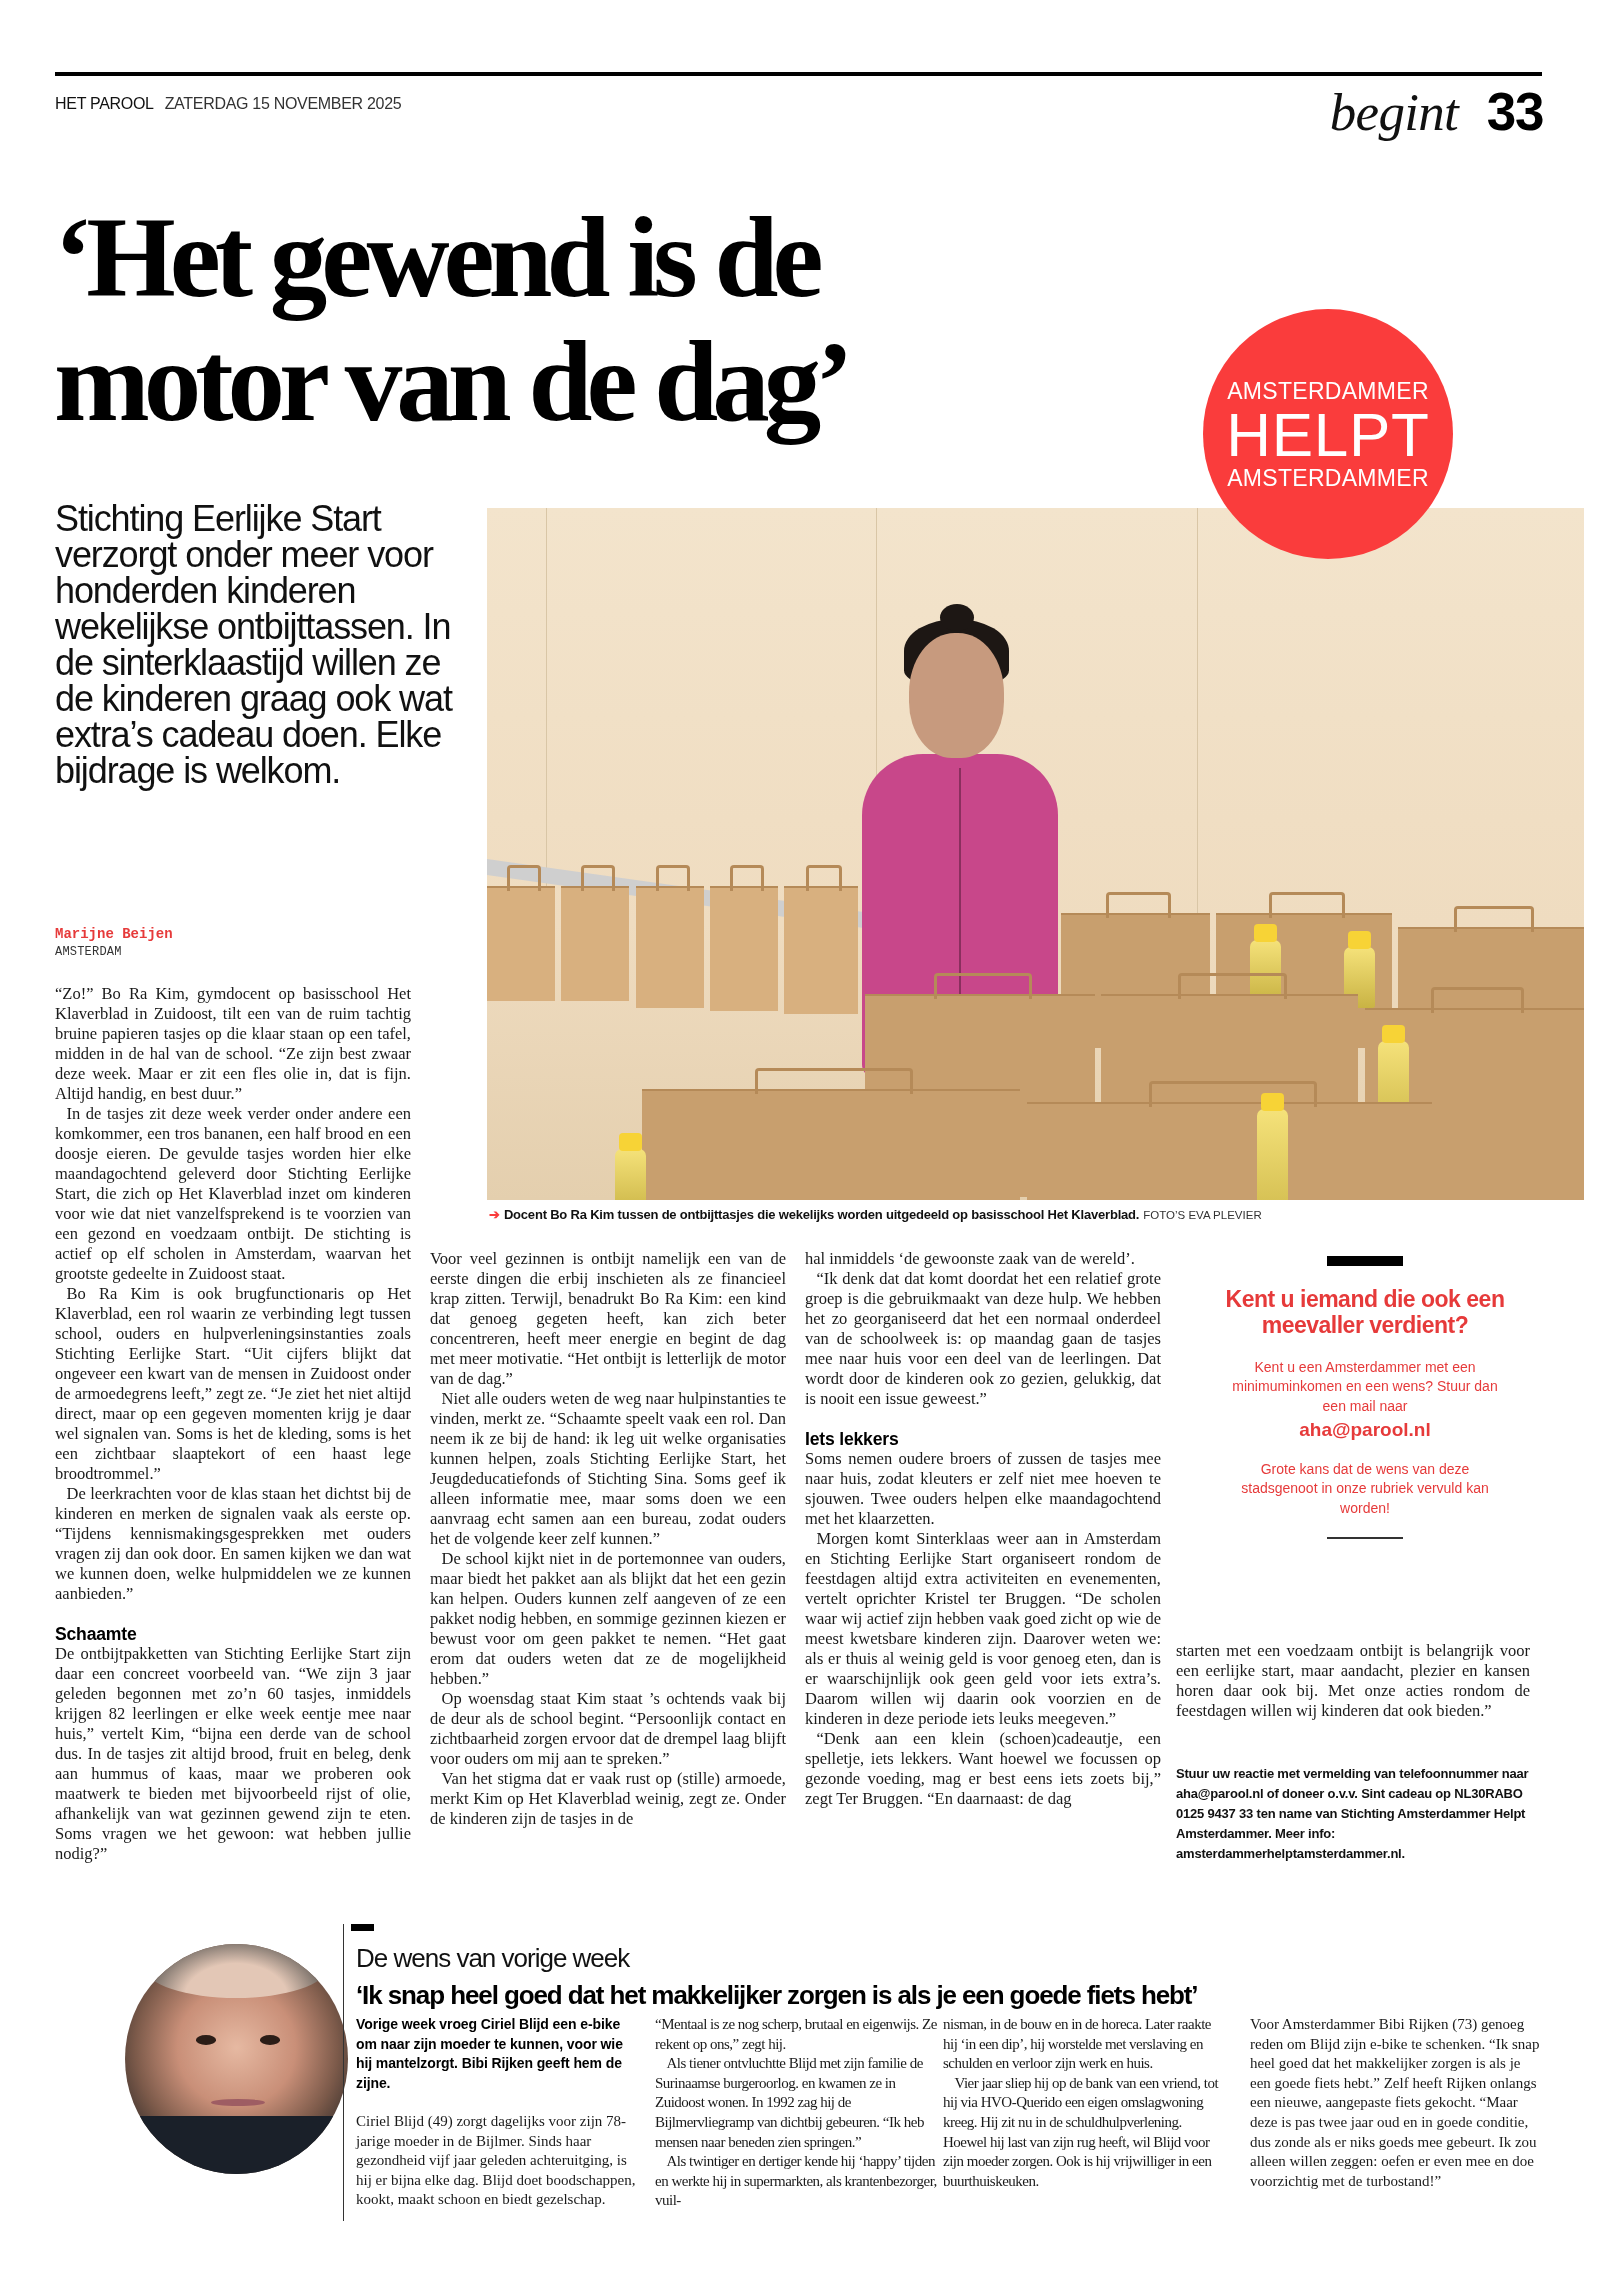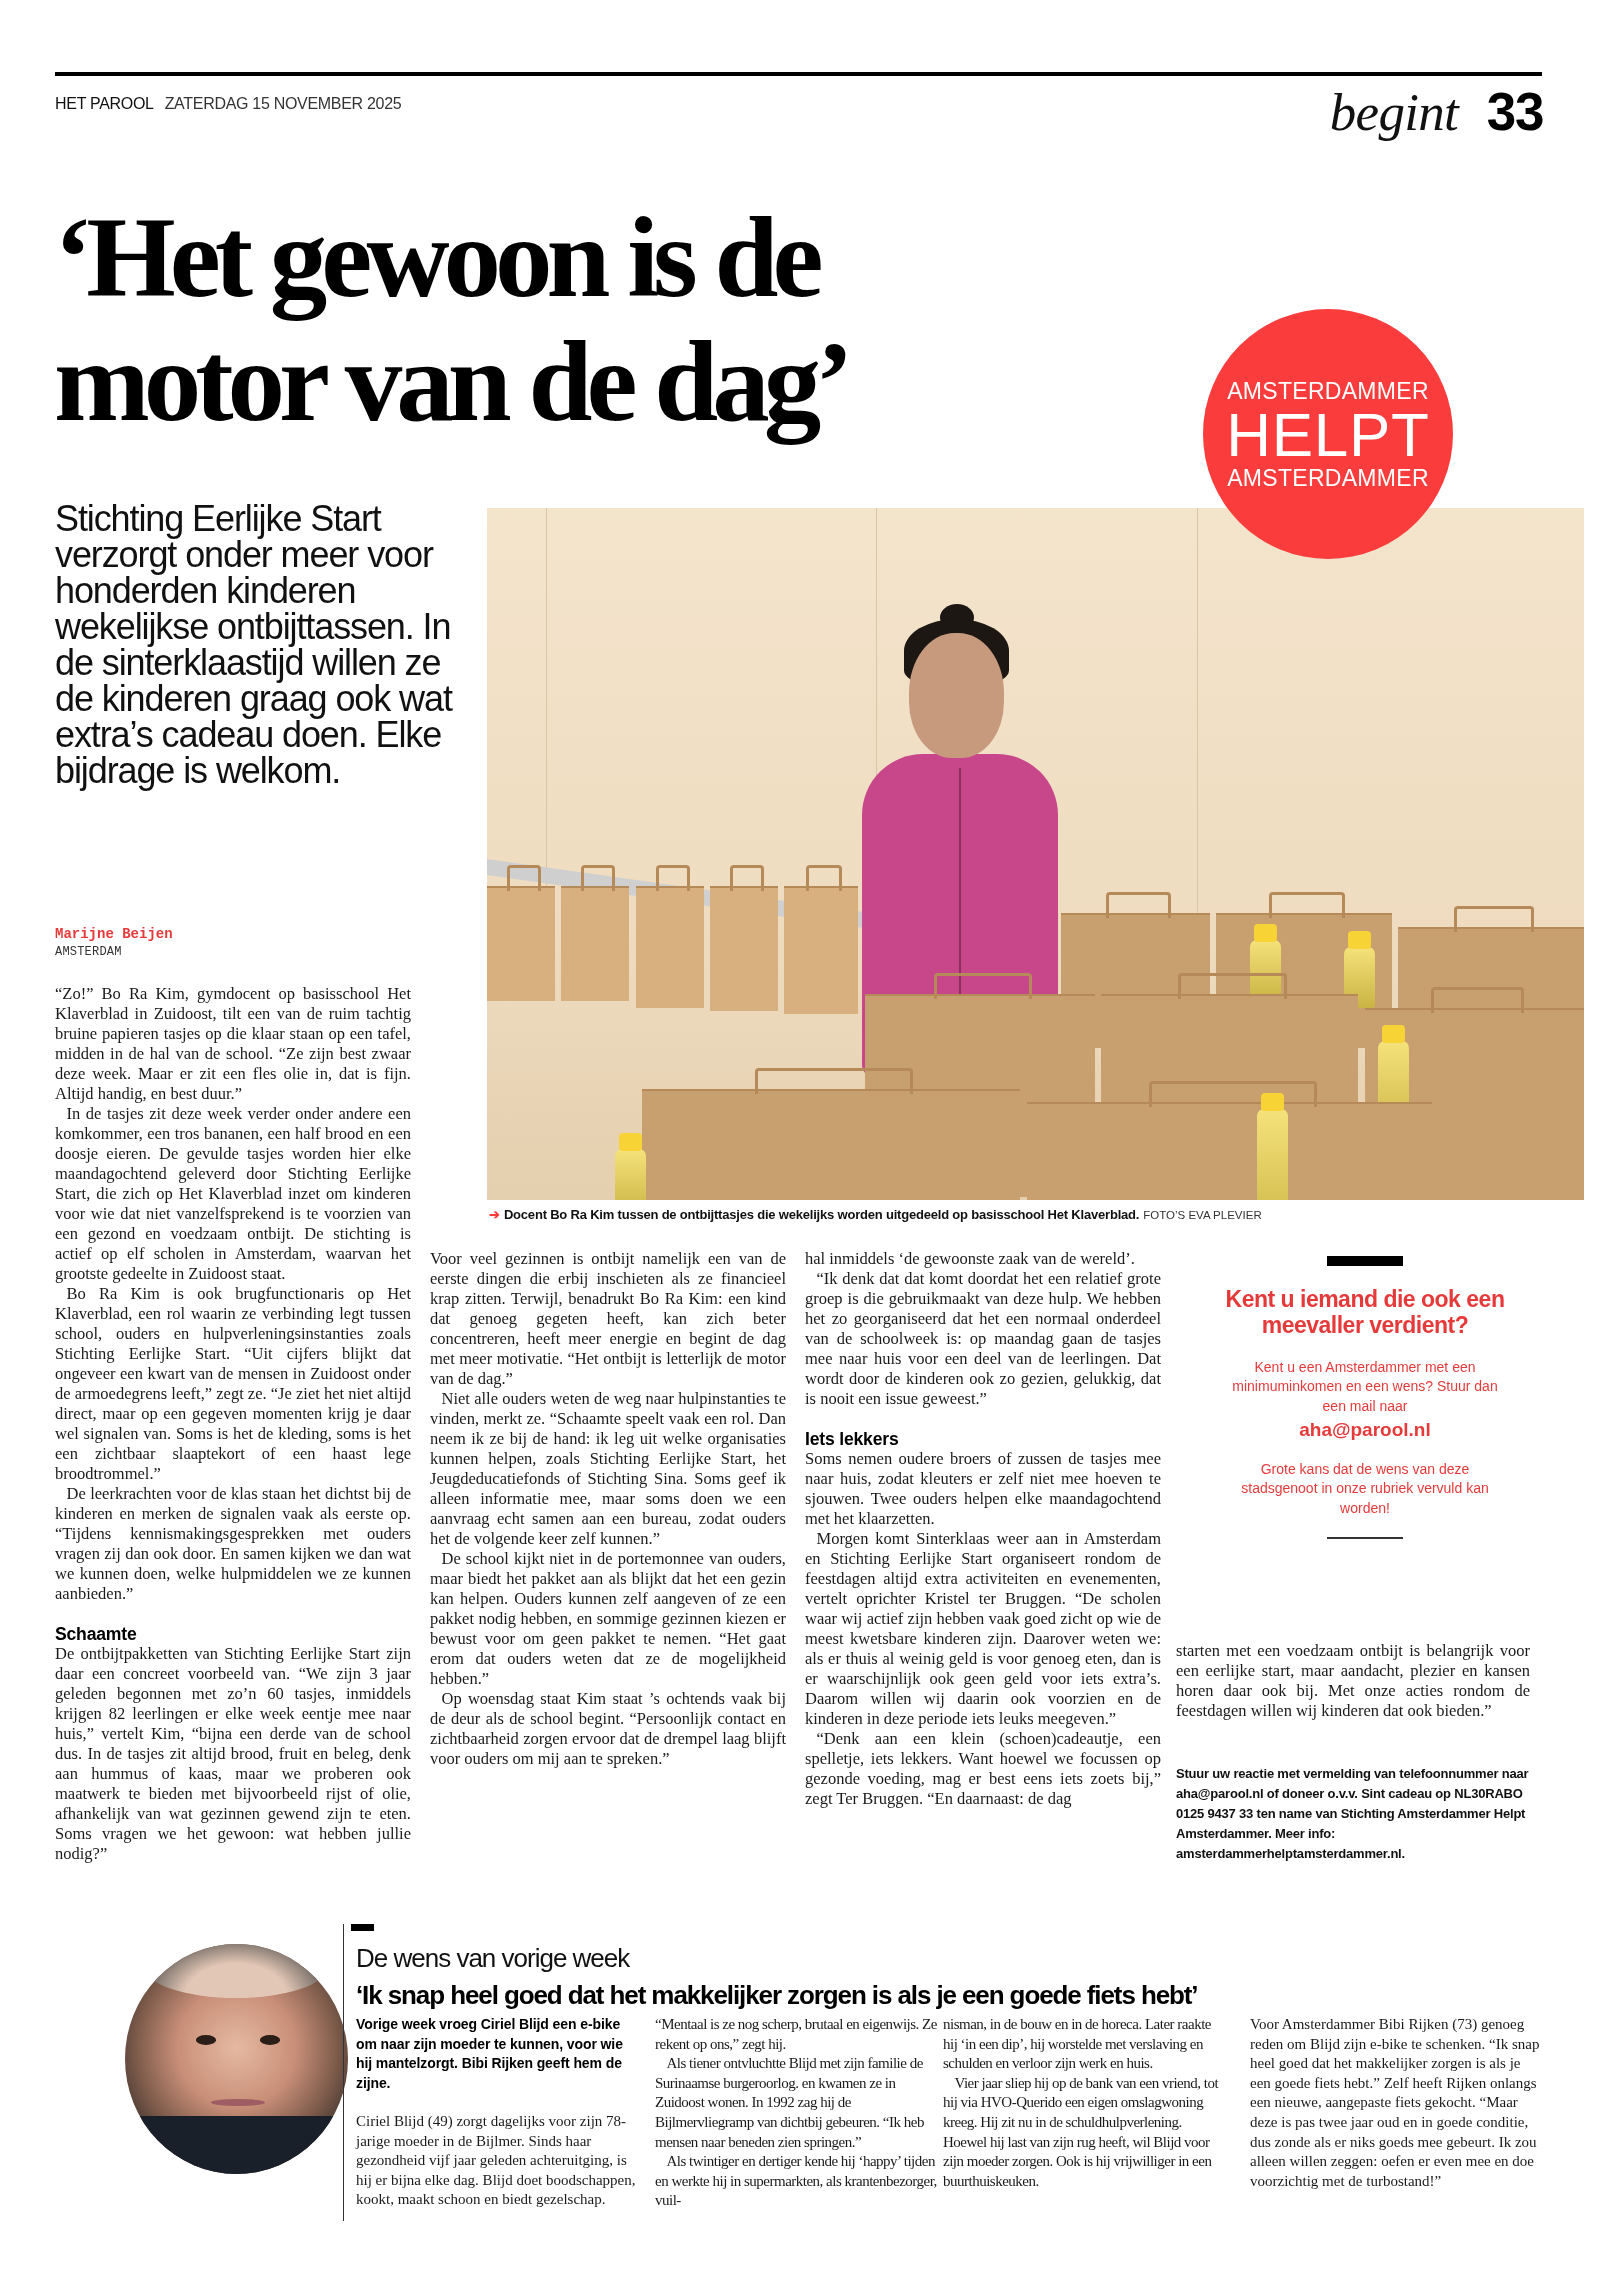--- a/index.html
+++ b/index.html
@@ -101,21 +101,21 @@
 <div class="abs masthead-left">
   <span class="paper">HET PAROOL</span>
   <span class="date">ZATERDAG 15 NOVEMBER 2025</span>
 </div>
 <div class="abs masthead-right">
   <span class="section-name">begint</span>
   <span class="page-number">33</span>
 </div>
 
 <h1 class="abs headline">
-  <span>‘Het gewoon is de</span><br>
+  <span>‘Het gewend is de</span><br>
   <span>motor van de dag’</span>
 </h1>
 
 <div class="abs badge">
   <span class="small">AMSTERDAMMER</span>
   <span class="big">HELPT</span>
   <span class="small">AMSTERDAMMER</span>
 </div>
 
 <p class="abs intro">Stichting Eerlijke Start verzorgt onder meer voor honderden kinderen wekelijkse ontbijttassen. In de sinterklaastijd willen ze de kinderen graag ook wat extra’s cadeau doen. Elke bijdrage is welkom.</p>
@@ -168,20 +168,21 @@
   <p>De leerkrachten voor de klas staan het dichtst bij de kinderen en merken de signalen vaak als eerste op. “Tijdens kennismakingsgesprekken met ouders vragen zij dan ook door. En samen kijken we dan wat we kunnen doen, welke hulpmiddelen we ze kunnen aanbieden.”</p>
   <h3>Schaamte</h3>
   <p class="noindent">De ontbijtpakketten van Stichting Eerlijke Start zijn daar een concreet voorbeeld van. “We zijn 3 jaar geleden begonnen met zo’n 60 tasjes, inmiddels krijgen 82 leerlingen er elke week eentje mee naar huis,” vertelt Kim, “bijna een derde van de school dus. In de tasjes zit altijd brood, fruit en beleg, denk aan hummus of kaas, maar we proberen ook maatwerk te bieden met bijvoorbeeld rijst of olie, afhankelijk van wat gezinnen gewend zijn te eten. Soms vragen we het gewoon: wat hebben jullie nodig?”</p>
 </div>
 
 <div class="abs col col2">
   <p class="noindent">Voor veel gezinnen is ontbijt namelijk een van de eerste dingen die erbij inschieten als ze financieel krap zitten. Terwijl, benadrukt Bo Ra Kim: een kind dat genoeg gegeten heeft, kan zich beter concentreren, heeft meer energie en begint de dag met meer motivatie. “Het ontbijt is letterlijk de motor van de dag.”</p>
   <p>Niet alle ouders weten de weg naar hulpinstanties te vinden, merkt ze. “Schaamte speelt vaak een rol. Dan neem ik ze bij de hand: ik leg uit welke organisaties kunnen helpen, zoals Stichting Eerlijke Start, het Jeugdeducatiefonds of Stichting Sina. Soms geef ik alleen informatie mee, maar soms doen we een aanvraag echt samen aan een bureau, zodat ouders het de volgende keer zelf kunnen.”</p>
   <p>De school kijkt niet in de portemonnee van ouders, maar biedt het pakket aan als blijkt dat het een gezin kan helpen. Ouders kunnen zelf aangeven of ze een pakket nodig hebben, en sommige gezinnen kiezen er bewust voor om geen pakket te nemen. “Het gaat erom dat ouders weten dat ze de mogelijkheid hebben.”</p>
   <p>Op woensdag staat Kim staat ’s ochtends vaak bij de deur als de school begint. “Persoonlijk contact en zichtbaarheid zorgen ervoor dat de drempel laag blijft voor ouders om mij aan te spreken.”</p>
+  <p>Van het stigma dat er vaak rust op (stille) armoede, merkt Kim op Het Klaverblad weinig, zegt ze. Onder de kinderen zijn de tasjes in de</p>
 </div>
 
 <div class="abs col col3">
   <p class="noindent">hal inmiddels ‘de gewoonste zaak van de wereld’.</p>
   <p>“Ik denk dat dat komt doordat het een relatief grote groep is die gebruikmaakt van deze hulp. We hebben het zo georganiseerd dat het een normaal onderdeel van de schoolweek is: op maandag gaan de tasjes mee naar huis voor een deel van de leerlingen. Dat wordt door de kinderen ook zo gezien, gelukkig, dat is nooit een issue geweest.”</p>
   <h3>Iets lekkers</h3>
   <p class="noindent">Soms nemen oudere broers of zussen de tasjes mee naar huis, zodat kleuters er zelf niet mee hoeven te sjouwen. Twee ouders helpen elke maandagochtend met het klaarzetten.</p>
   <p>Morgen komt Sinterklaas weer aan in Amsterdam en Stichting Eerlijke Start organiseert rondom de feestdagen altijd extra activiteiten en evenementen, vertelt oprichter Kristel ter Bruggen. “De scholen waar wij actief zijn hebben vaak goed zicht op wie de meest kwetsbare kinderen zijn. Daarover weten we: als er thuis al weinig geld is voor genoeg eten, dan is er waarschijnlijk ook geen geld voor iets extra’s. Daarom willen wij daarin ook voorzien en de kinderen in deze periode iets leuks meegeven.”</p>
   <p>“Denk aan een klein (schoen)cadeautje, een spelletje, iets lekkers. Want hoewel we focussen op gezonde voeding, mag er best eens iets zoets bij,” zegt Ter Bruggen. “En daarnaast: de dag</p>
 </div>

